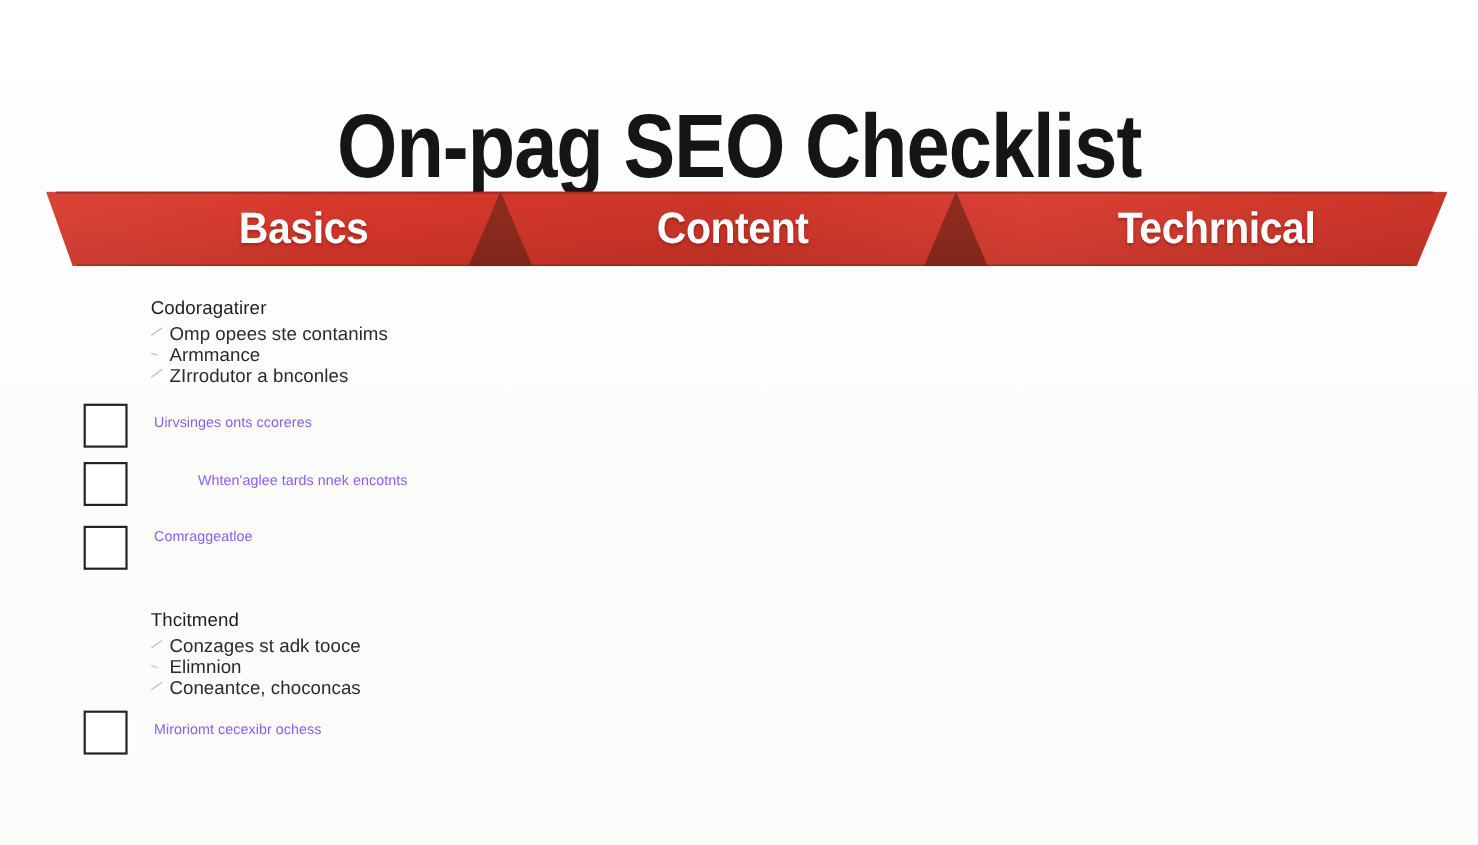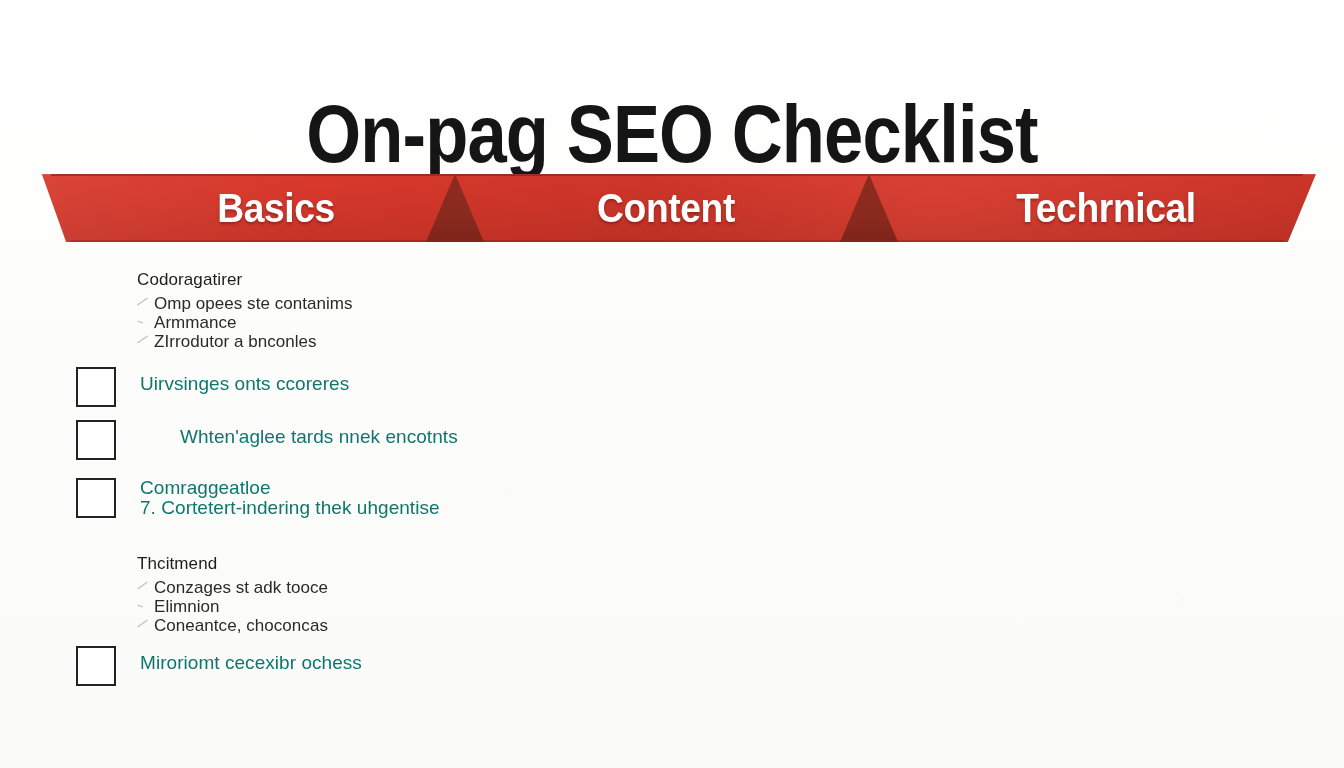--- a/index.html
+++ b/index.html
@@ -179,23 +179,23 @@
   }
   .checkbox {
     flex: 0 0 auto;
     width: 36px;
     height: 36px;
     border: 2px solid #232323;
     background: #ffffff;
     box-shadow: 0 0 0 1px rgba(255,255,255,0.6);
   }
   .check-text {
-    font-size: 19px;
+    font-size: 13px;
     line-height: 20px;
-    color: #0f766e;
+    color: #8b5cf6;
     letter-spacing: 0.05px;
   }
   .check-text .line2 { display: block; }
 
   
   .blk { position: absolute; }
   .blk-g1   { top: 8px;   left: 137px; }
   .blk-c1   { top: 105px; left: 76px;  }
   .blk-c2   { top: 158px; left: 76px; gap: 40px;  }
   .blk-c3   { top: 216px; left: 76px; justify-content: center;  }
@@ -268,21 +268,20 @@
 
     <div class="blk blk-c2 check-row">
       <span class="checkbox"></span>
       <span class="check-text">Whten'aglee tards nnek encotnts</span>
     </div>
 
     <div class="blk blk-c3 check-row">
       <span class="checkbox"></span>
       <span class="check-text">
         <span class="line1">Comraggeatloe</span>
-        <span class="line2">7. Cortetert-indering thek uhgentise</span>
       </span>
     </div>
 
     <div class="blk blk-g2 group">
       <div class="group-heading">Thcitmend</div>
       <ul class="sub-list">
         <li class="sub-item">
           <span class="tick">
             <svg width="11" height="11" viewBox="0 0 11 11">
                 <path d="M0.5 8 L10.5 1" stroke="currentColor" stroke-width="1.1" fill="none"></path>

